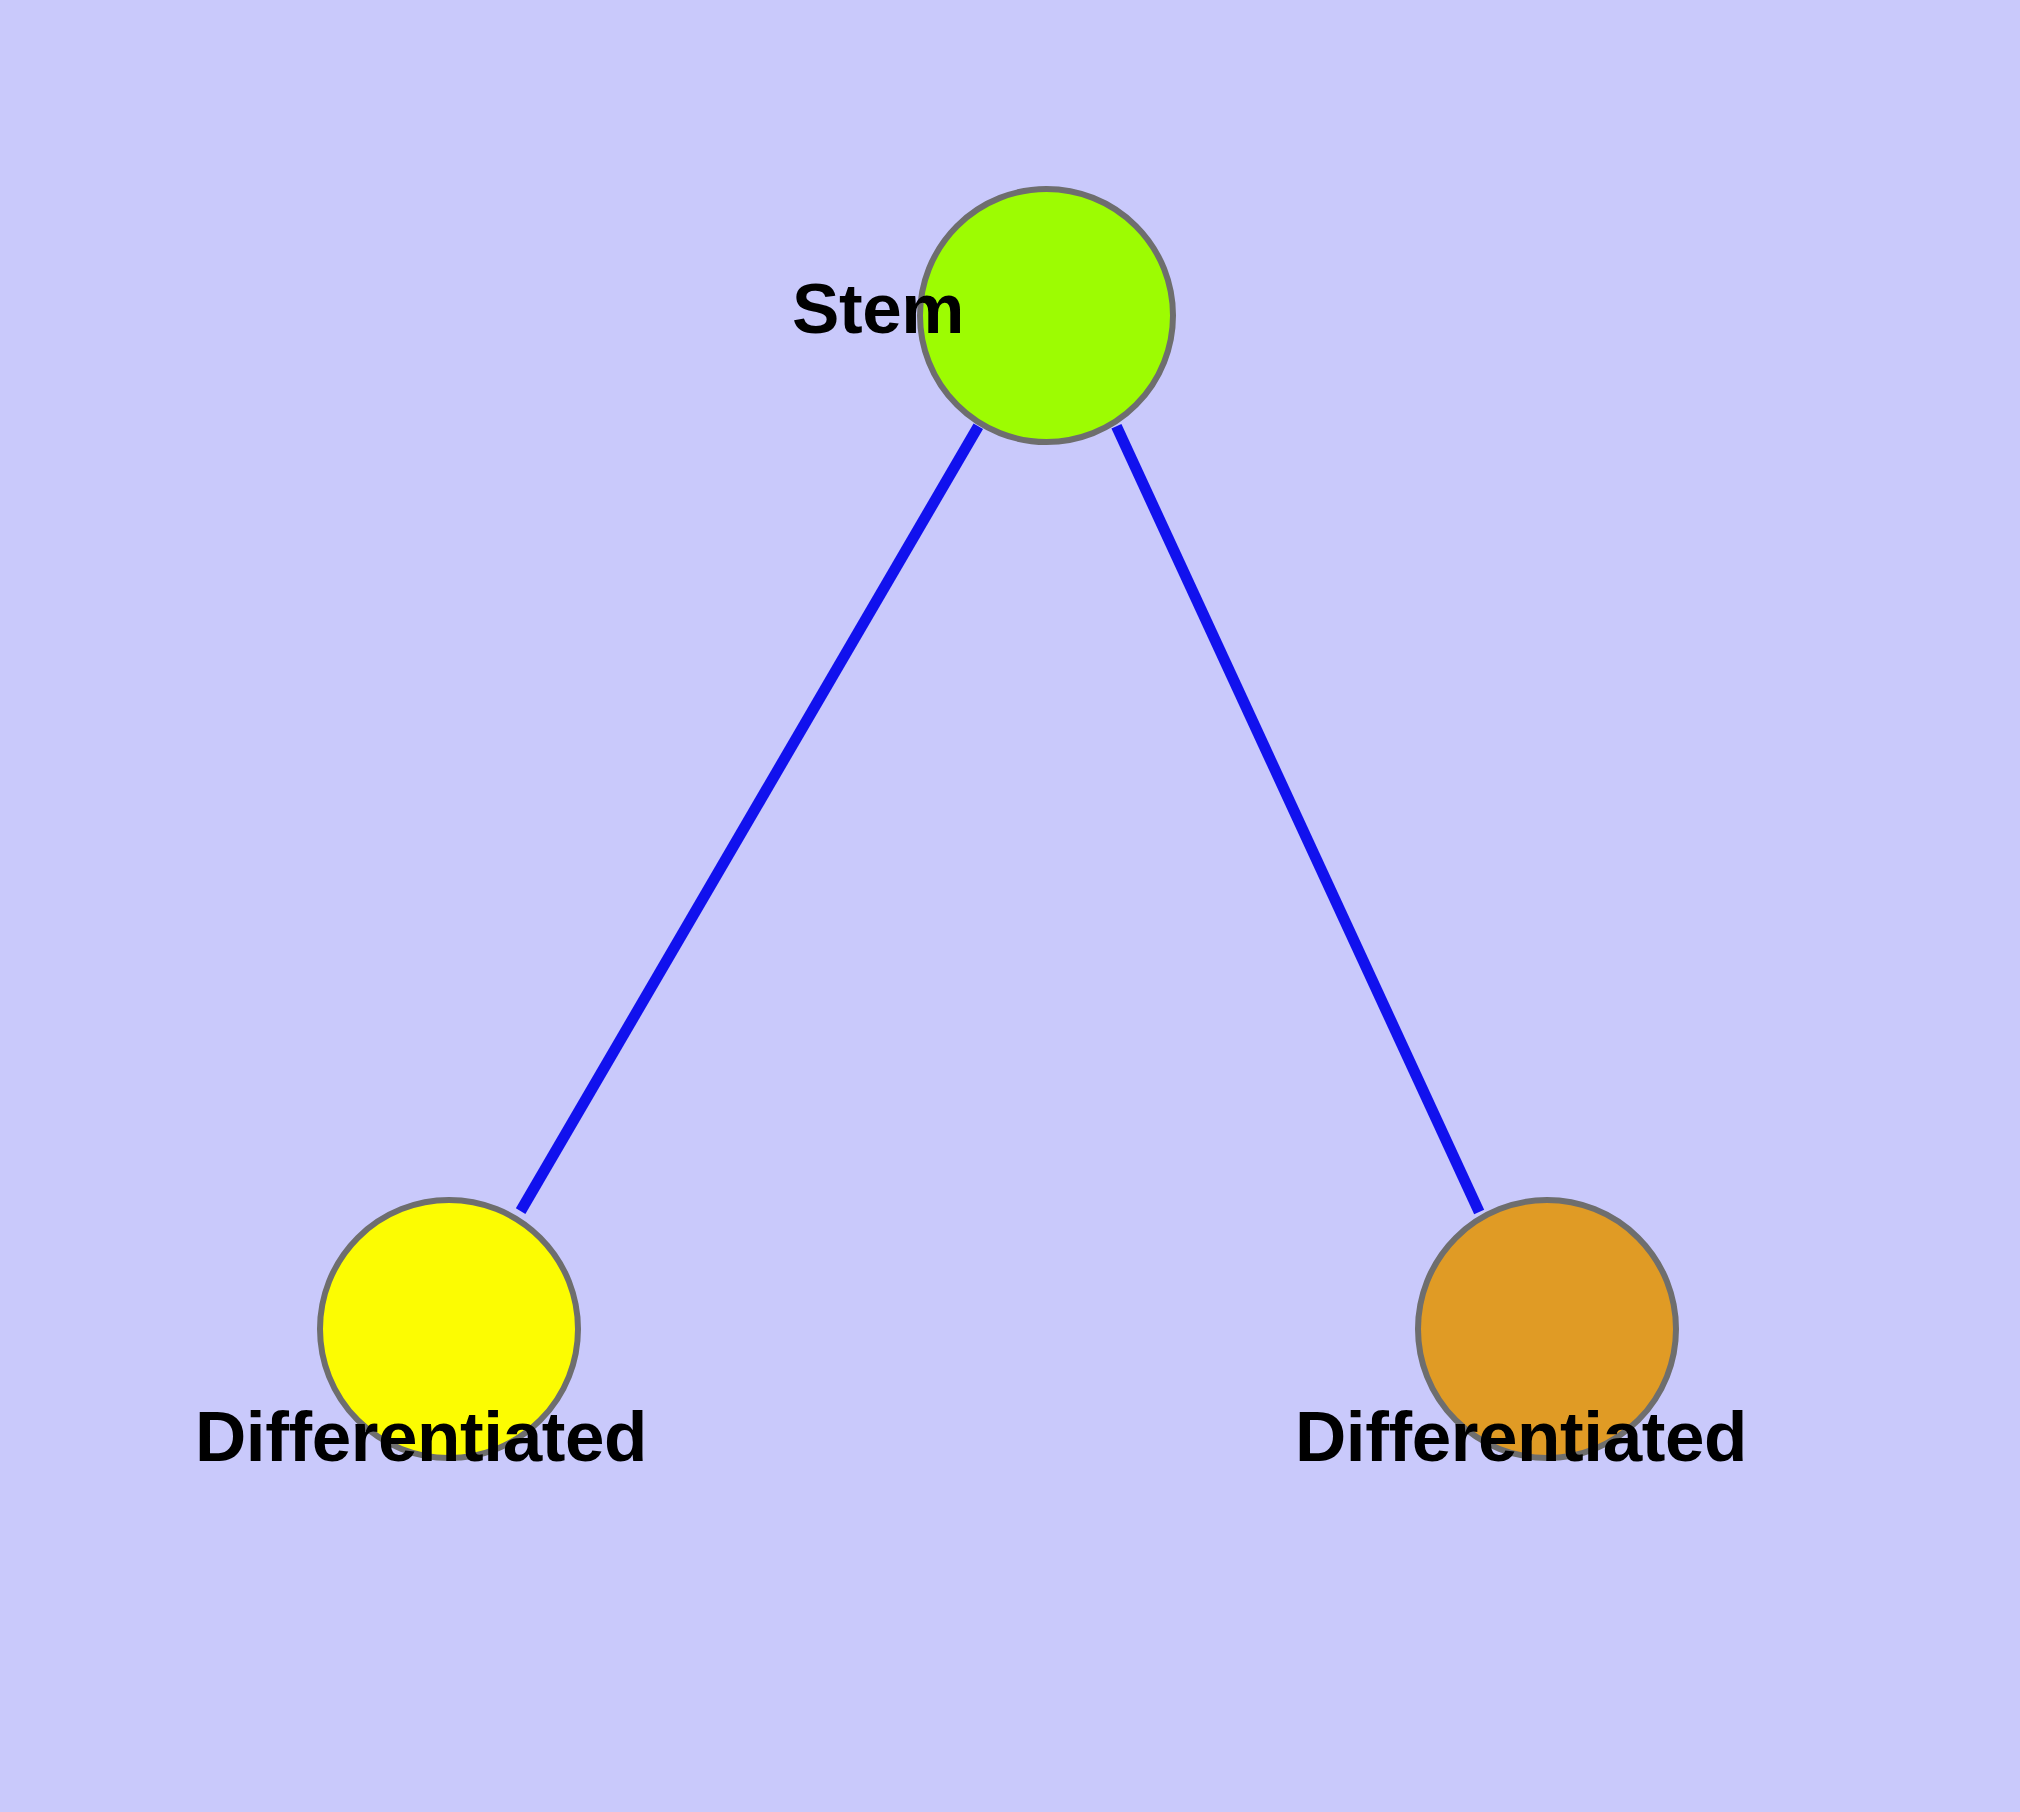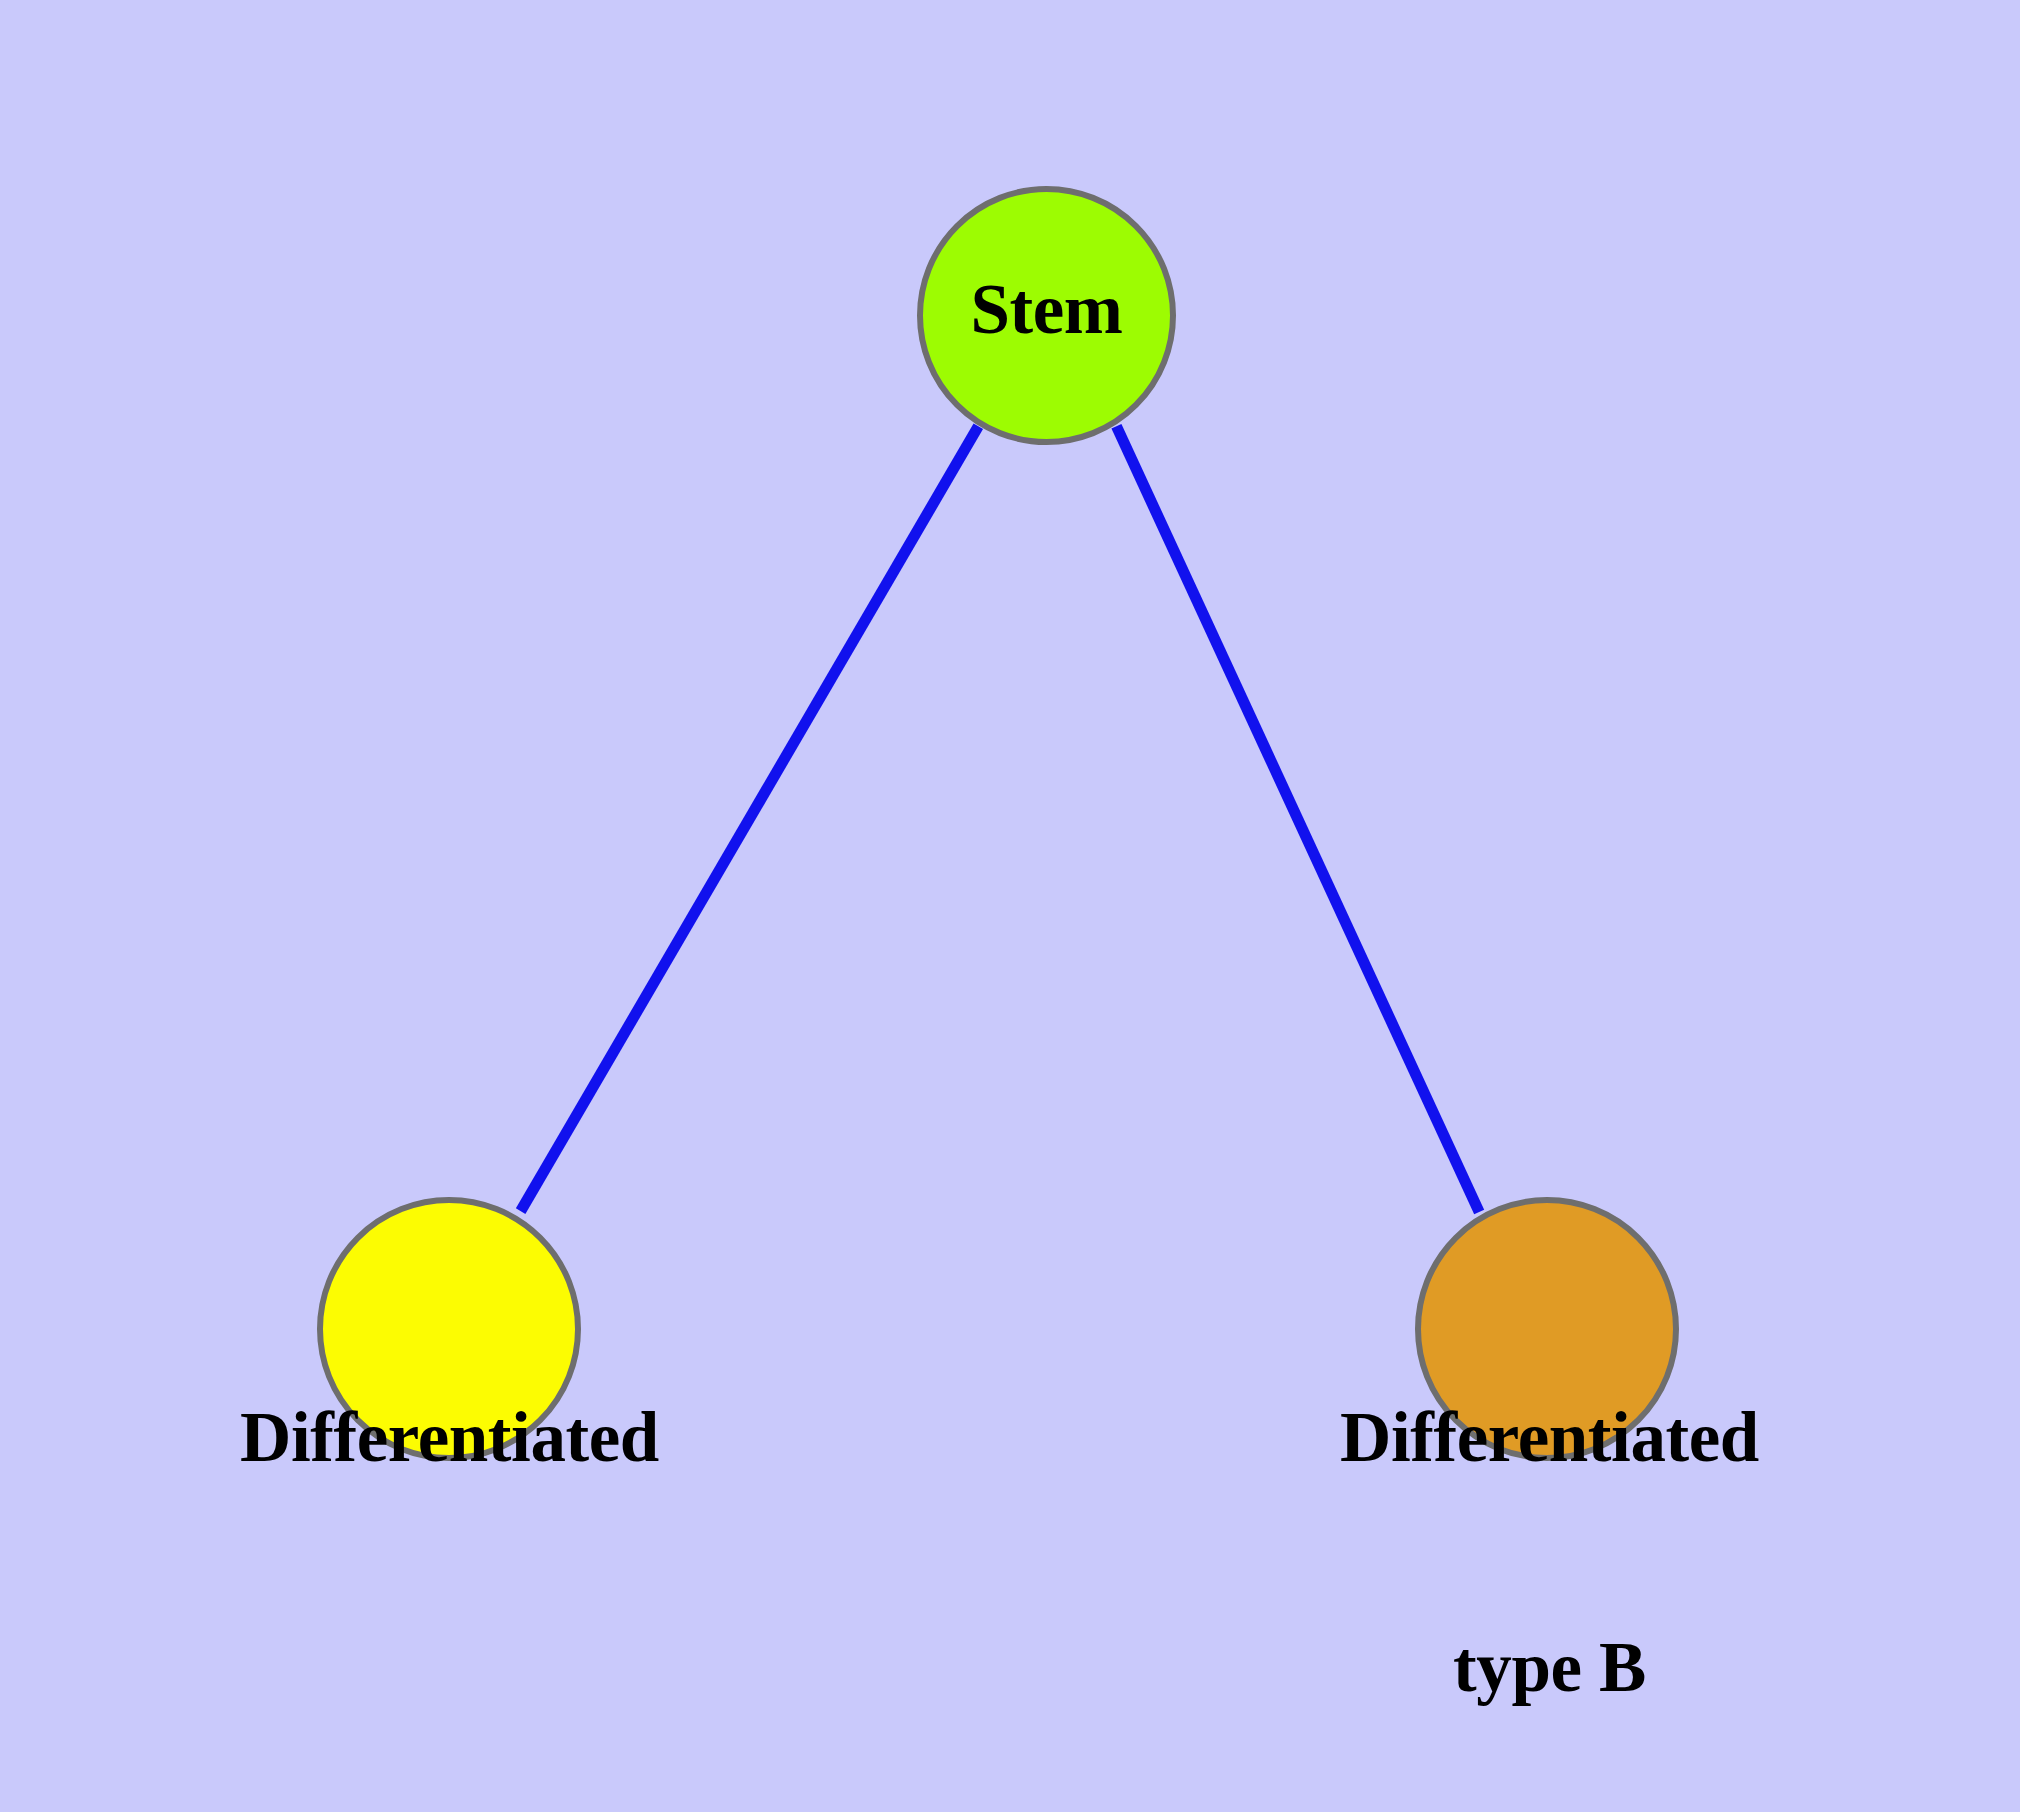--- a/index.html
+++ b/index.html
@@ -27,25 +27,24 @@
   .node {
     position: absolute;
     border-radius: 50%;
     box-sizing: border-box;
     border: 6px solid #6e6e6e;
   }
   .node-label {
     position: absolute;
     color: #000000;
     font-weight: bold;
-    text-align: center;
+    text-align: left;
     line-height: 1.08;
     white-space: pre;
     letter-spacing: -0.4px;
-    font-family: Liberation Serif, serif;
   }
   
   #node-stem {
     left: 917px;
     top: 186px;
     width: 259px;
     height: 259px;
     background: #9dfc02;
   }
   #label-stem {
@@ -98,17 +97,16 @@
   <div class="node" id="node-diff-b" style="left: 1415px; top: 1197px; width: 264px; height: 264px; background: rgb(224, 155, 37); border-color: rgb(110, 110, 110);"></div>
 
   <div class="node-label" id="label-stem" style="color: rgb(0, 0, 0);">Stem</div>
 
   <div class="node-label" id="label-diff-a" style="color: rgb(0, 0, 0);">
     <div>Differentiated</div>
   </div>
 
   <div class="node-label" id="label-diff-b" style="color: rgb(0, 0, 0);">
     <div>Differentiated</div>
-    <div>type B</div>
   </div>
 
 </div>
 
 
 </body></html>

